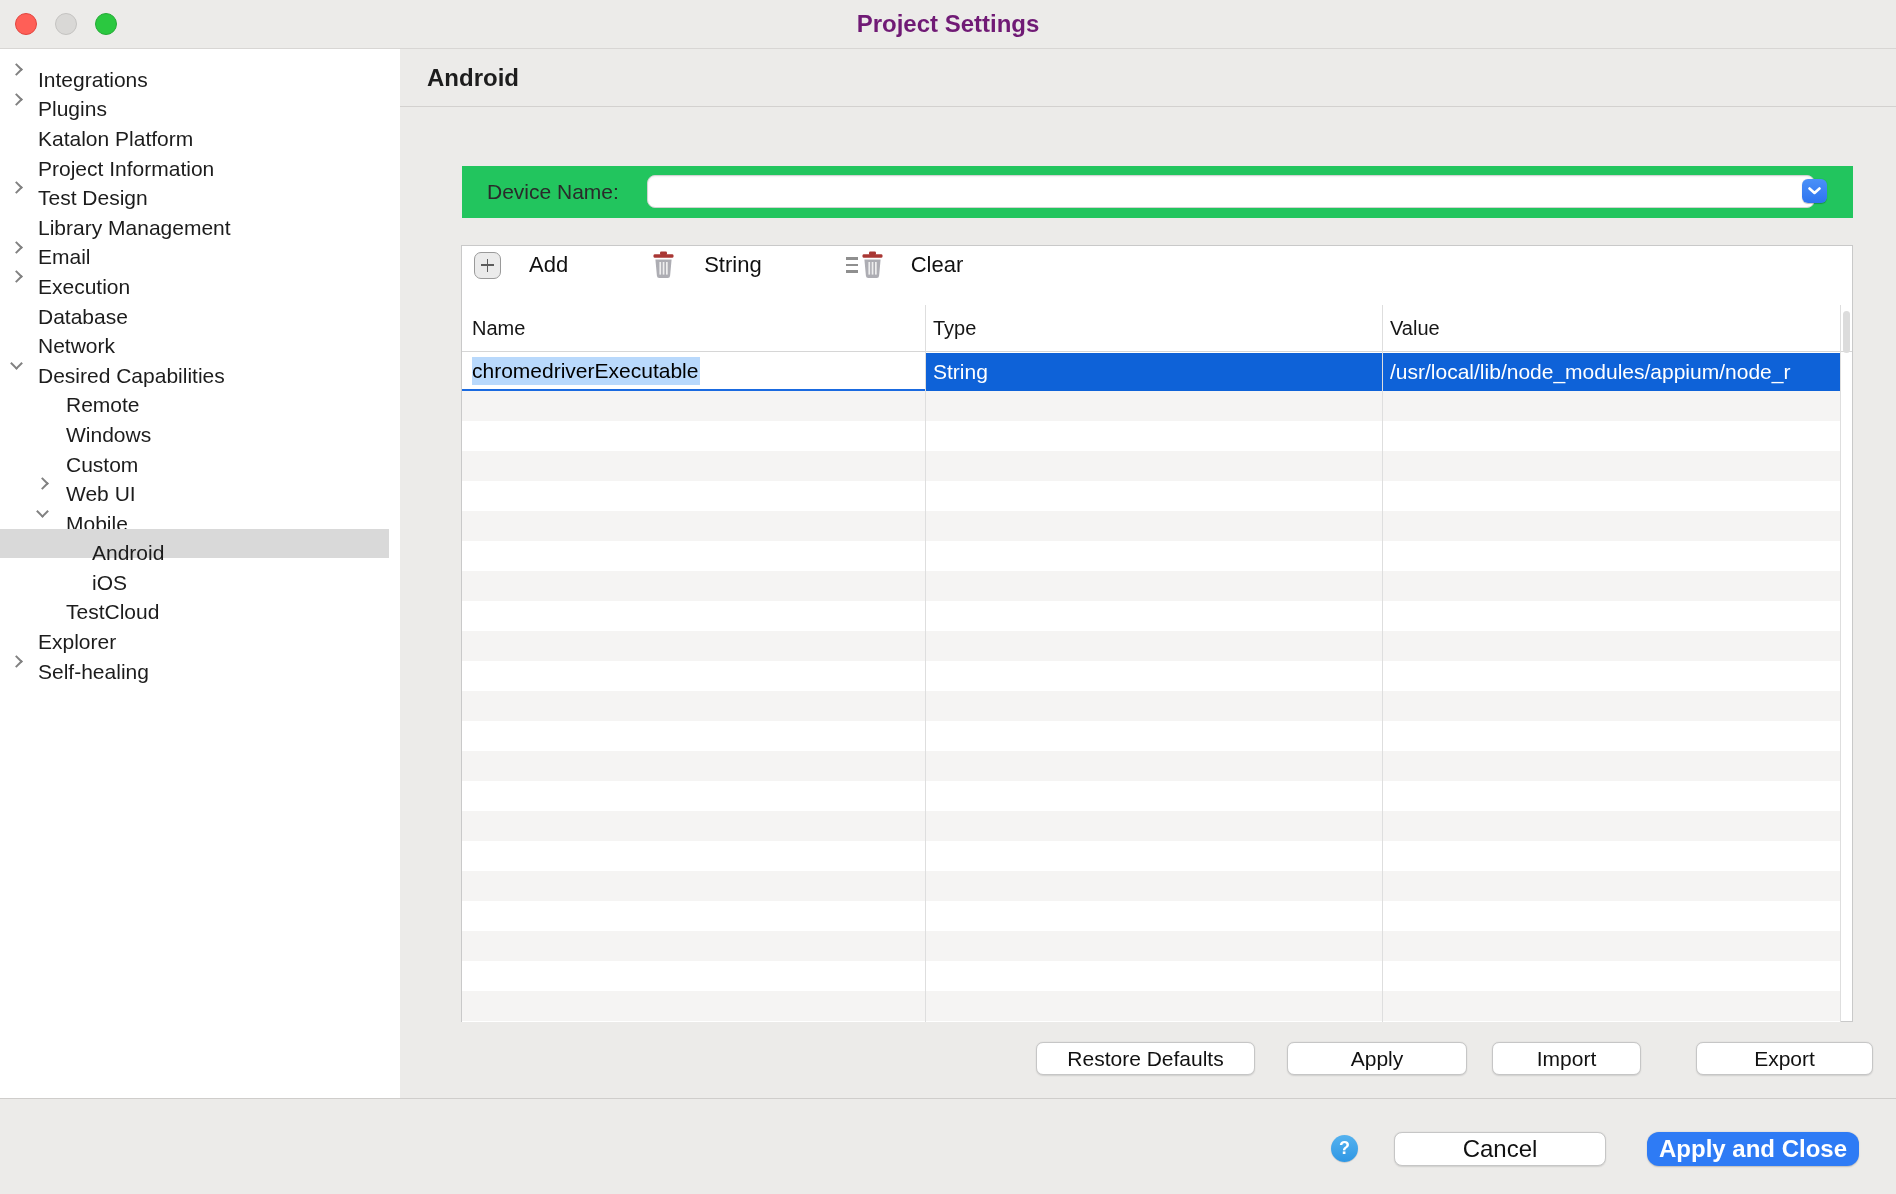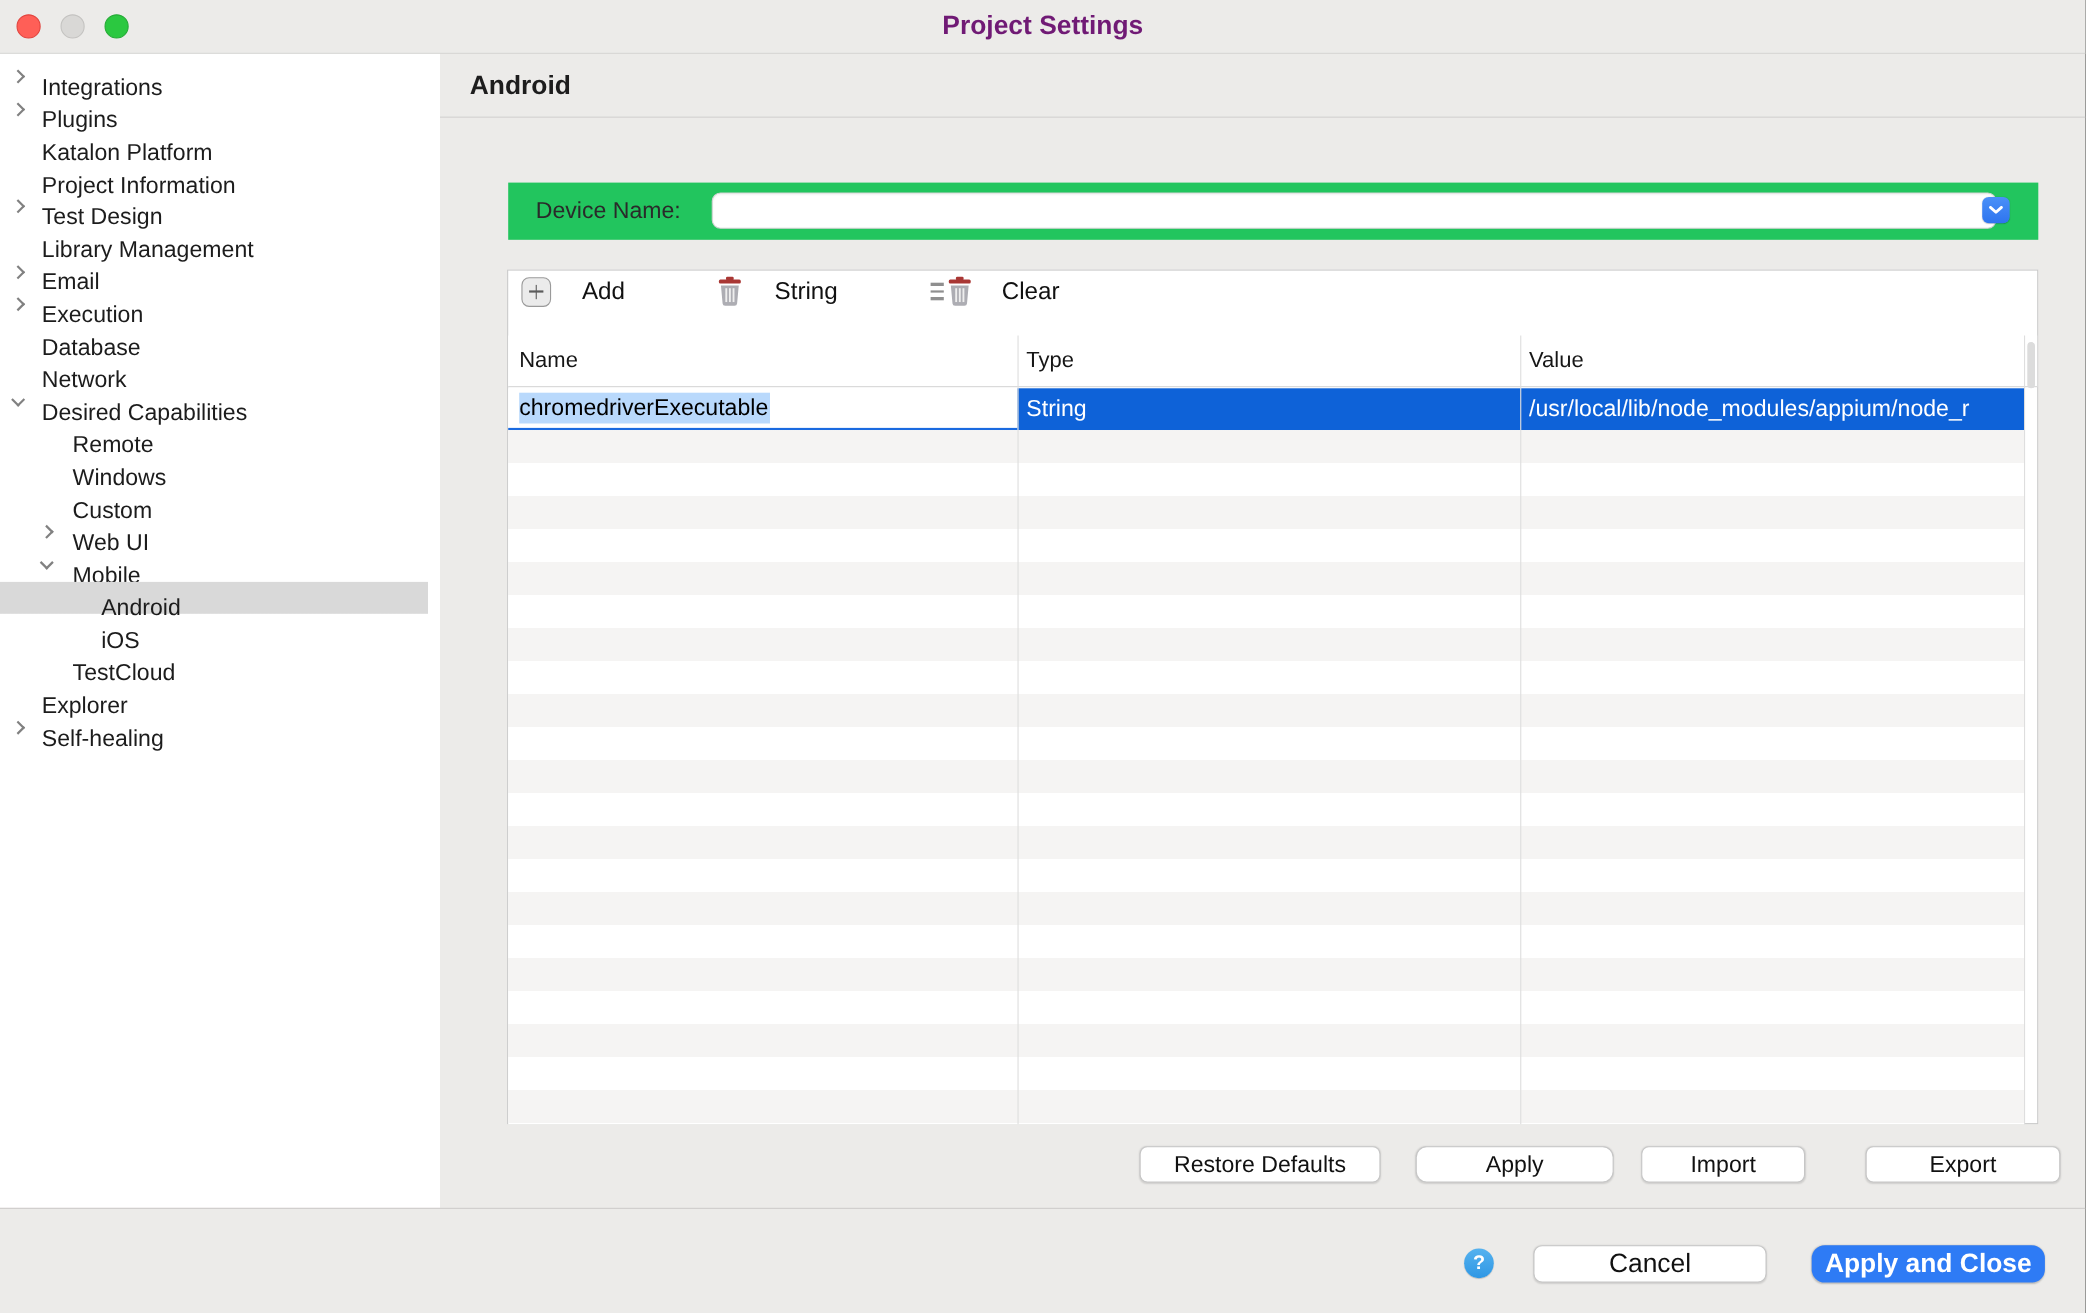--- a/index.html
+++ b/index.html
@@ -64,21 +64,21 @@
   .sel-row{position:absolute;left:0;top:48px;width:1378px;height:38px;display:flex;}
   .cell{box-sizing:border-box;height:38px;display:flex;align-items:center;font-size:21px;overflow:hidden;white-space:nowrap;}
   .cell.name-cell{width:463px;background:#ffffff;border-bottom:2.5px solid #1a6ae0;padding-left:10px;}
   .sel-text{background:#b9d9fc;color:#000;padding:2px 2px 2px 0;}
   .cell.type-cell{width:457px;background:#0e62d8;color:#ffffff;padding-left:8px;}
   .cell.value-cell{width:458px;background:#0e62d8;color:#ffffff;padding-left:8px;}
   .stripes{position:absolute;left:0;top:86px;width:1378px;height:631px;background:repeating-linear-gradient(to bottom,#f5f4f3 0,#f5f4f3 30px,#ffffff 30px,#ffffff 60px);}
   
   .btn{position:absolute;height:33px;box-sizing:border-box;background:#ffffff;border:1px solid #c6c6c6;border-radius:7px;display:flex;align-items:center;justify-content:center;font-size:21px;color:#111;box-shadow:0 0.5px 1.5px rgba(0,0,0,0.12);cursor:default;}
   .btn.restore{left:1036px;top:1042px;width:219px;}
-  .btn.apply{left:1287px;top:1042px;width:180px;border-radius:10px;}
+  .btn.apply{left:1287px;top:1042px;width:180px;}
   .btn.import{left:1492px;top:1042px;width:149px;}
   .btn.export{left:1696px;top:1042px;width:177px;}
   
   .footer-line{position:absolute;left:0;top:1098px;width:1896px;height:1px;background:#cfcdcb;}
   .help-btn{position:absolute;left:1331px;top:1135px;width:27px;height:27px;border-radius:50%;background:linear-gradient(#55b2ef,#2f97e4);color:#fff;font-weight:bold;font-size:18px;display:flex;align-items:center;justify-content:center;box-shadow:0 0.5px 1px rgba(0,0,0,0.25);cursor:default;}
   .fbtn{position:absolute;top:1132px;height:34px;box-sizing:border-box;border-radius:8px;display:flex;align-items:center;justify-content:center;font-size:24px;cursor:default;}
   .fbtn.cancel{left:1394px;width:212px;background:#ffffff;border:1px solid #c6c6c6;color:#111;box-shadow:0 0.5px 1.5px rgba(0,0,0,0.12);}
   .fbtn.applyclose{left:1647px;width:212px;background:#2e7bf5;color:#ffffff;font-weight:bold;box-shadow:0 0.5px 1.5px rgba(0,0,0,0.2);border-radius:12px;}
 </style>
 </head>

